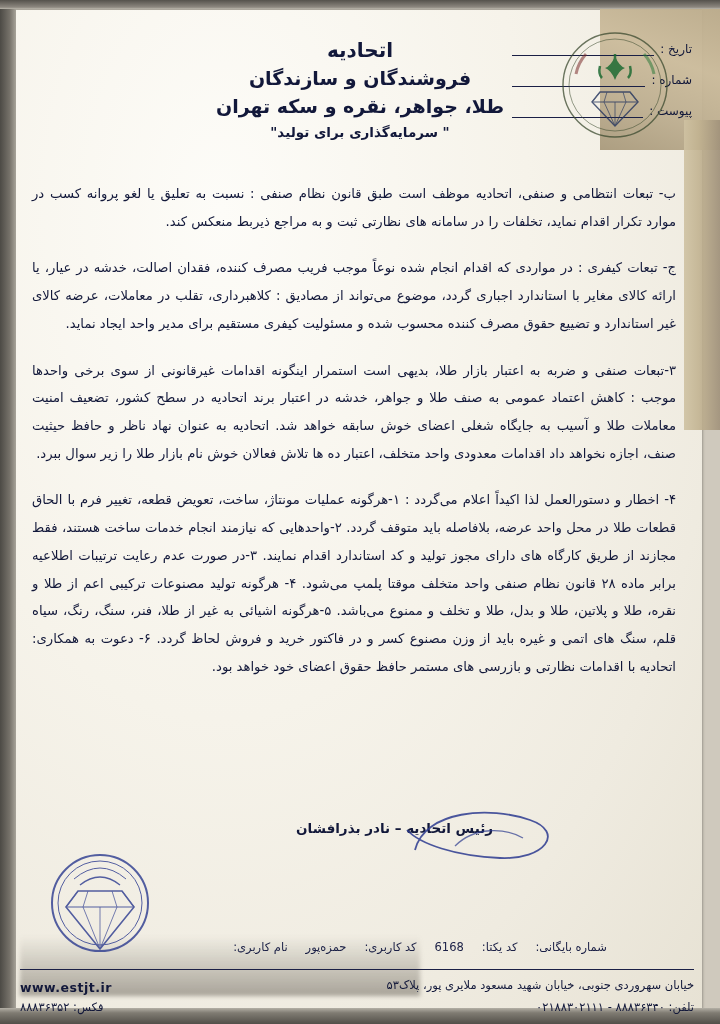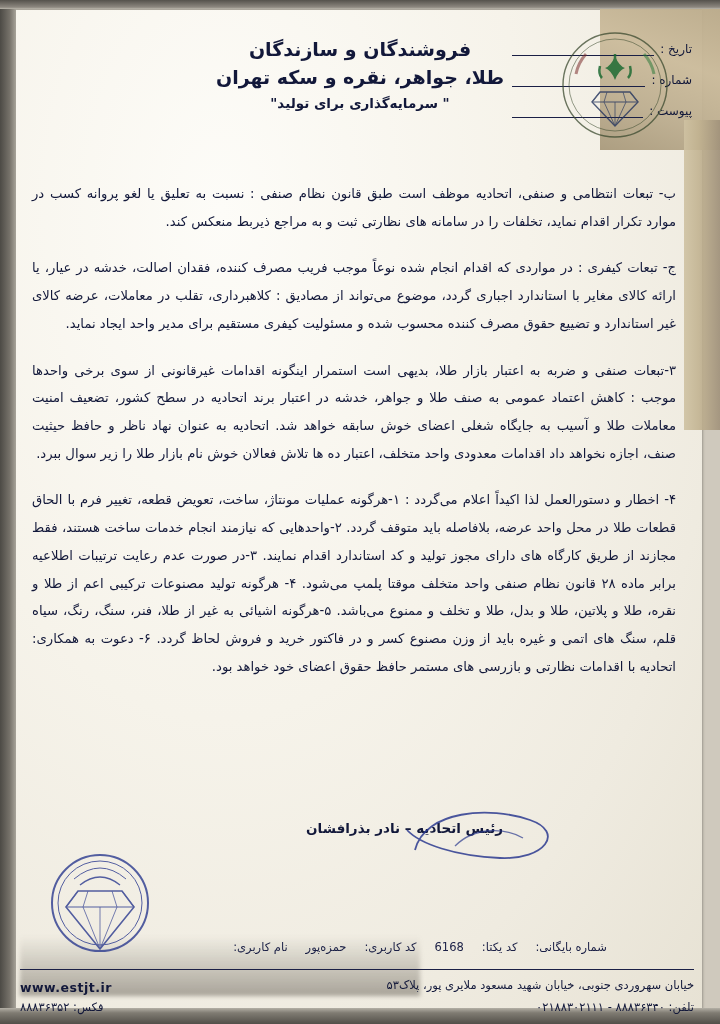--- a/index.html
+++ b/index.html
@@ -145,21 +145,21 @@
     font-size: 13.2px;
     line-height: 2.1;
     text-align: justify;
   }
   .body p {
     margin: 0 0 19px 0;
   }
   
   .sign {
     position: absolute;
-    right: 217px;
+    right: 227px;
     top: 820px;
     font-size: 13.5px;
     font-weight: bold;
   }
   .sign-scribble {
     position: absolute;
     left: 395px;
     top: 800px;
     width: 190px;
     height: 80px;
@@ -238,20 +238,21 @@
   <div class="tape"></div>
   <div class="tape2"></div>
   <div class="edge-left"></div>
   <div class="edge-top"></div>
   <div class="edge-bottom"></div>
   <div class="smudge"></div>
 
   <div class="content">
 
     <div class="hdr-title">
+      <div class="l1">اتحادیه</div>
       <div class="l2">فروشندگان و سازندگان</div>
       <div class="l3">طلا، جواهر، نقره و سکه تهران</div>
       <div class="hdr-slogan">" سرمایه‌گذاری برای تولید"</div>
     </div>
 
     <div class="meta">
       <div class="row">
         <span class="lbl">تاریخ :</span>
         <span class="line"></span>
       </div>

